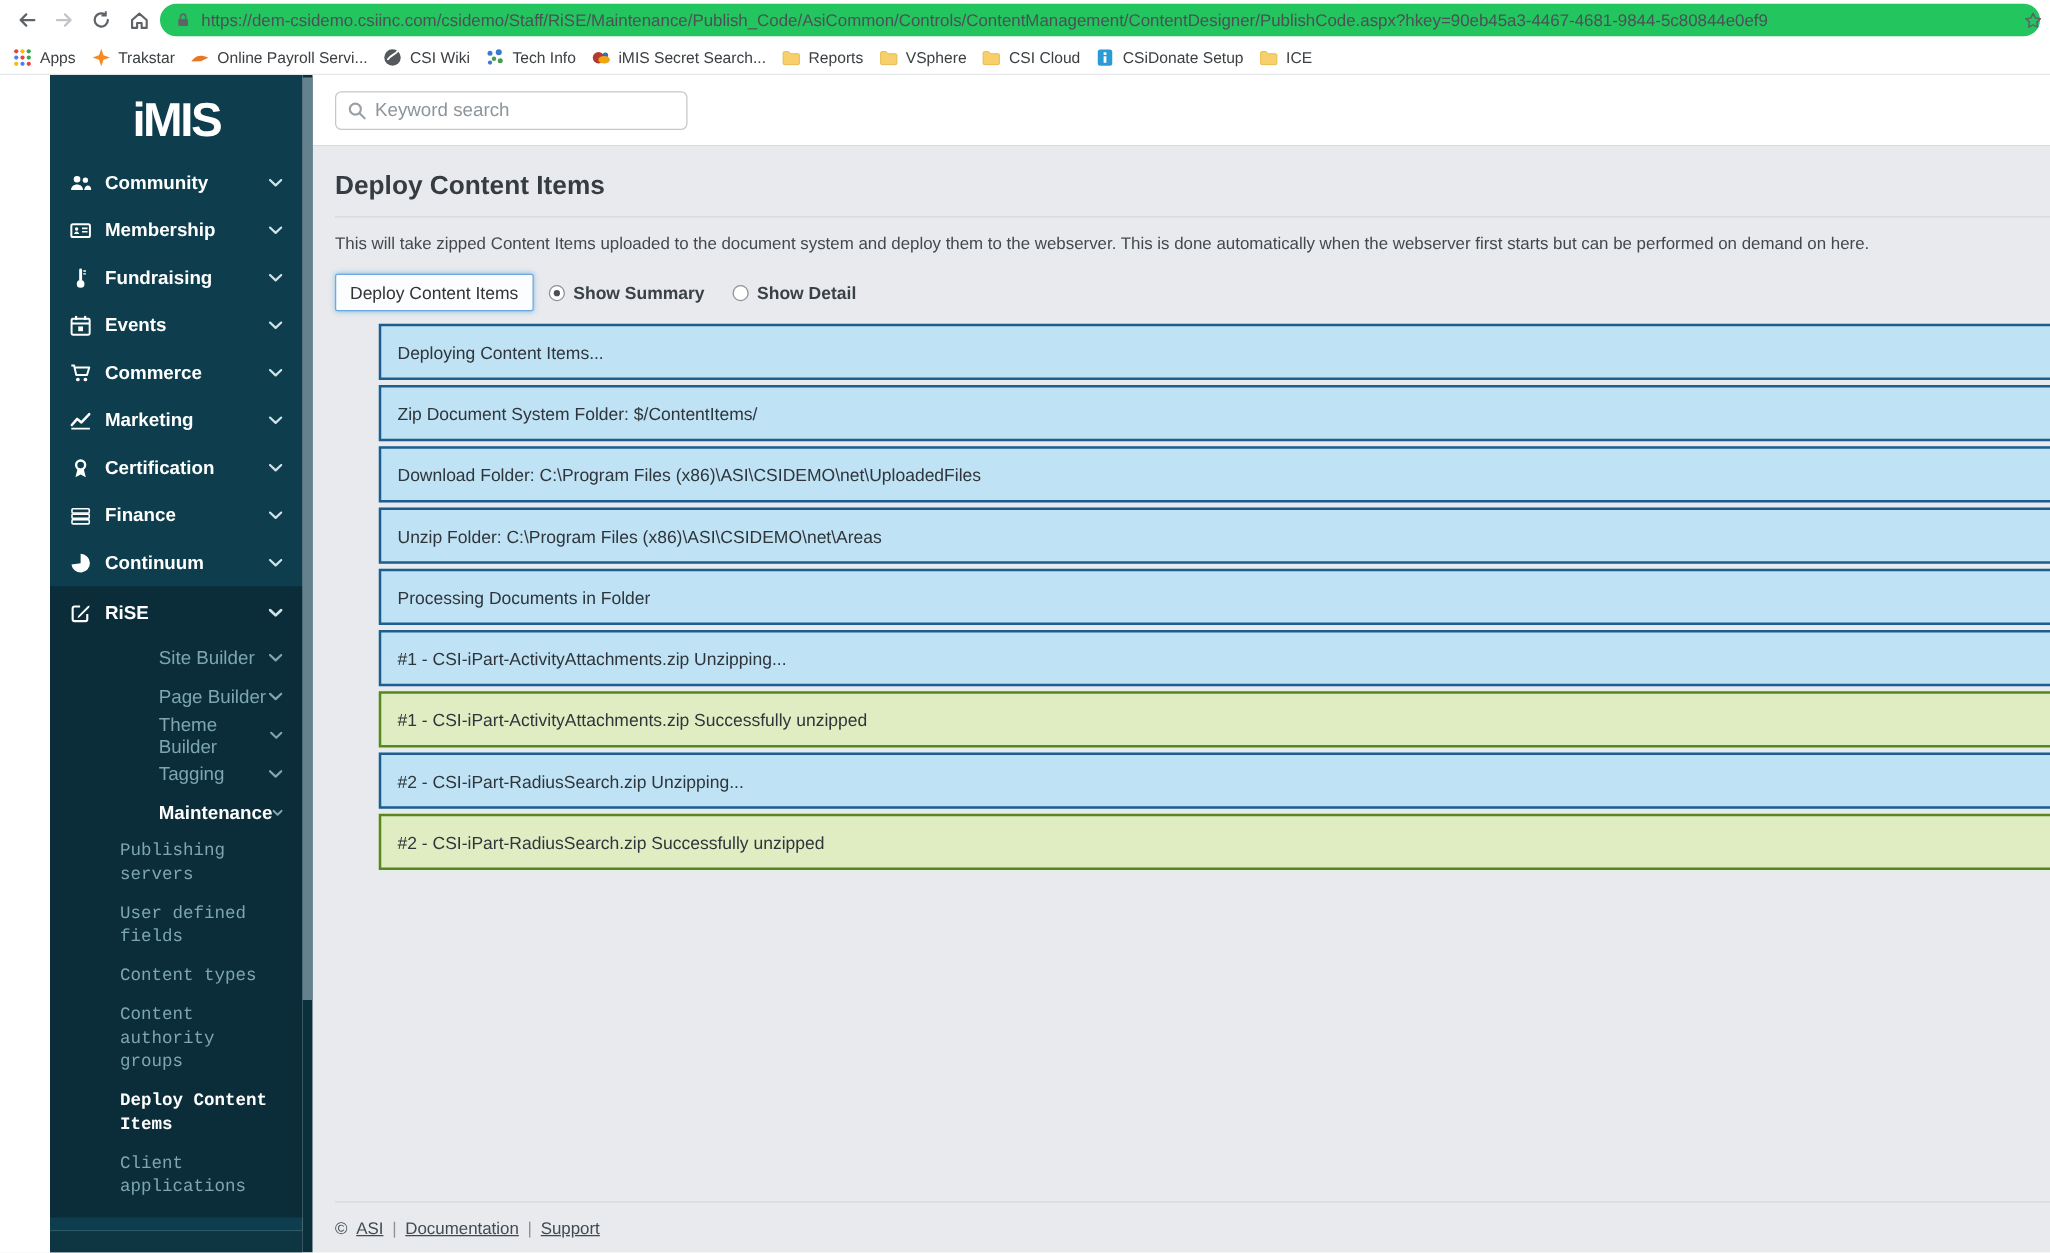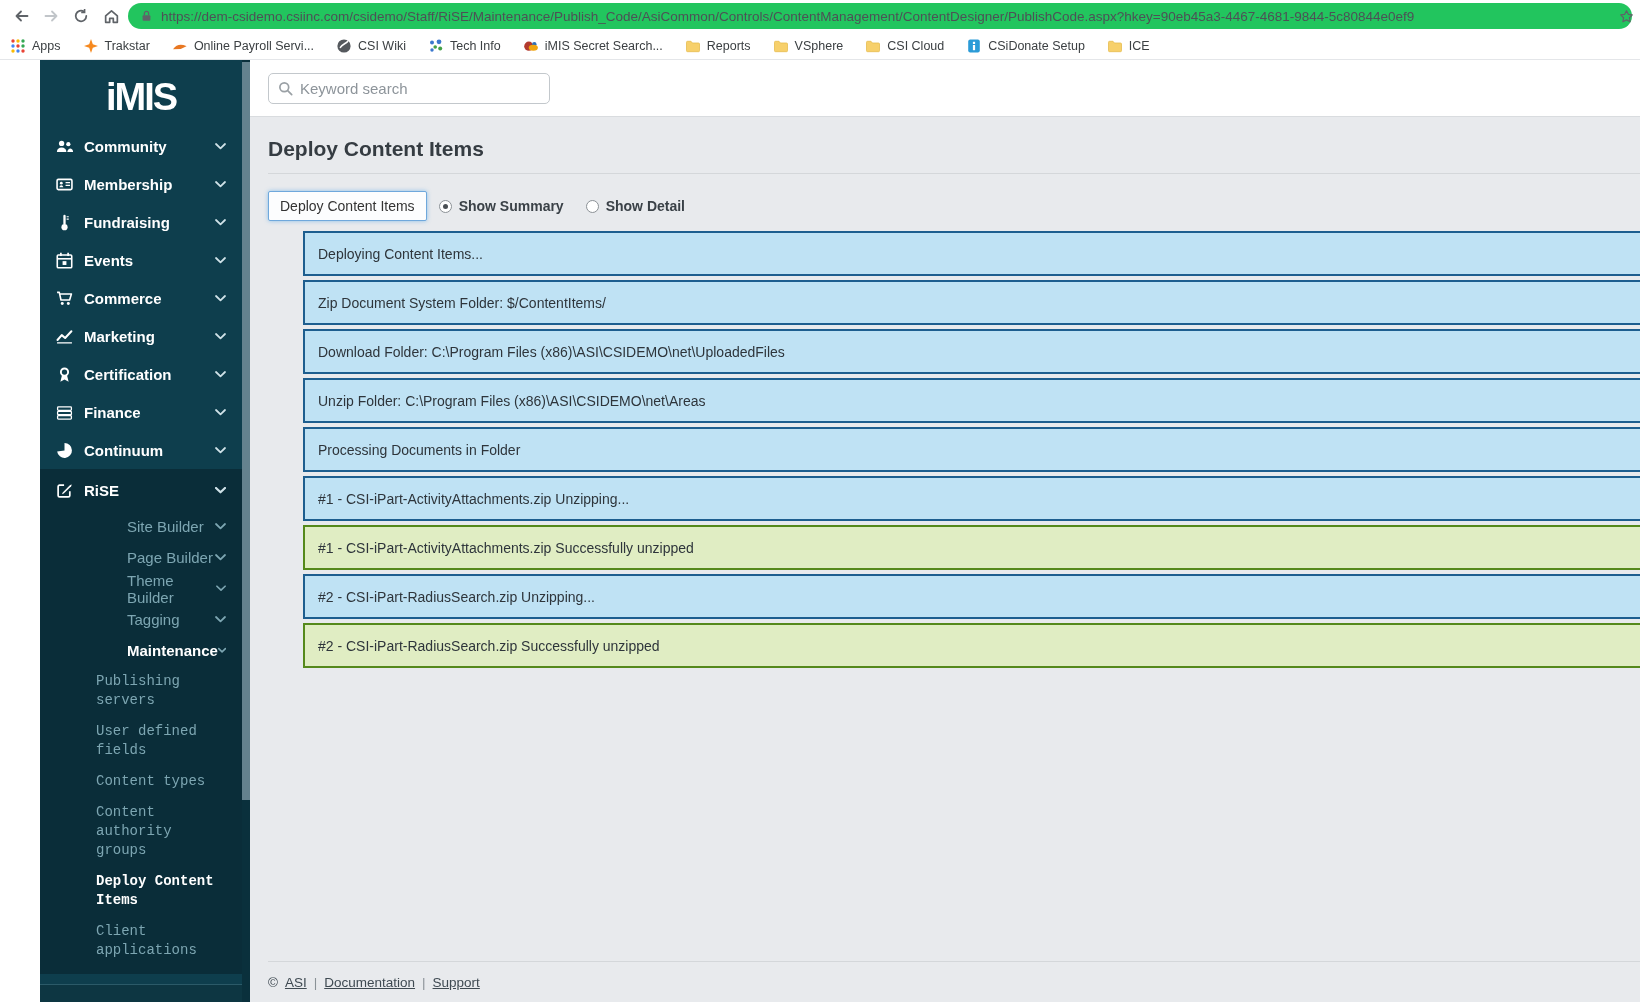--- a/index.html
+++ b/index.html
@@ -10,21 +10,21 @@
   .toolbar { height:32px; background:#fff; display:flex; align-items:center;
     padding:0 8px; gap:4px; }
   .nav-btn { width:26px; height:26px; display:flex; align-items:center;
     justify-content:center; border-radius:50%; color:#5f6368; flex:0 0 auto; }
   .nav-btn.disabled { color:#c1c5c9; }
   .url-pill { flex:1; height:26px; background:#22c55e; border-radius:14px;
     display:flex; align-items:center; padding:0 12px; gap:8px; min-width:0; }
   .url-text { font-size:13.5px; color:#4d5156; white-space:nowrap;
     overflow:hidden; flex:1; }
   .bookmarks { height:28px; background:#fff; display:flex; align-items:center;
-    padding:0 10px; gap:22px; border-bottom:1px solid #e4e6e9; }
+    padding:0 10px; gap:12px; border-bottom:1px solid #e4e6e9; }
   .bookmark { display:flex; align-items:center; gap:6px; font-size:12.5px;
     color:#3c4043; white-space:nowrap; cursor:pointer; }
   .bookmark .fav { width:16px; height:16px; flex:0 0 auto; }
 
   
   .app { display:flex; height:942px;padding-left:40px; }
 
   
   .sidebar { width:202px; background:var(--sidebar-bg,#0e3e4d); color:#fff;
     display:flex; flex-direction:column; flex:0 0 auto; overflow:hidden; }
@@ -410,20 +410,21 @@
             <circle cx="6.7" cy="6.7" r="4.7" fill="none" stroke="currentColor" stroke-width="1.8"></circle>
             <path d="M10.3 10.3L14.6 14.6" stroke="currentColor" stroke-width="1.8" stroke-linecap="round"></path>
           </svg>
         <input type="text" placeholder="Keyword search" style="">
       </div>
     </div>
 
     <div class="content">
       <div class="page-title">Deploy Content Items</div>
       <div class="title-divider"></div>
+      <div class="desc">This will take zipped Content Items uploaded to the document system and deploy them to the webserver. This is done automatically when the webserver first starts but can be performed on demand on here.</div>
 
       <div class="controls">
         <button class="deploy-btn">Deploy Content Items</button>
         <span id="radios" style="display:flex;align-items:center">
             <span class="radio-group">
               <span class="radio checked"></span>
               <span class="radio-label">Show Summary</span>
             </span>
             <span class="radio-group">
               <span class="radio"></span>

